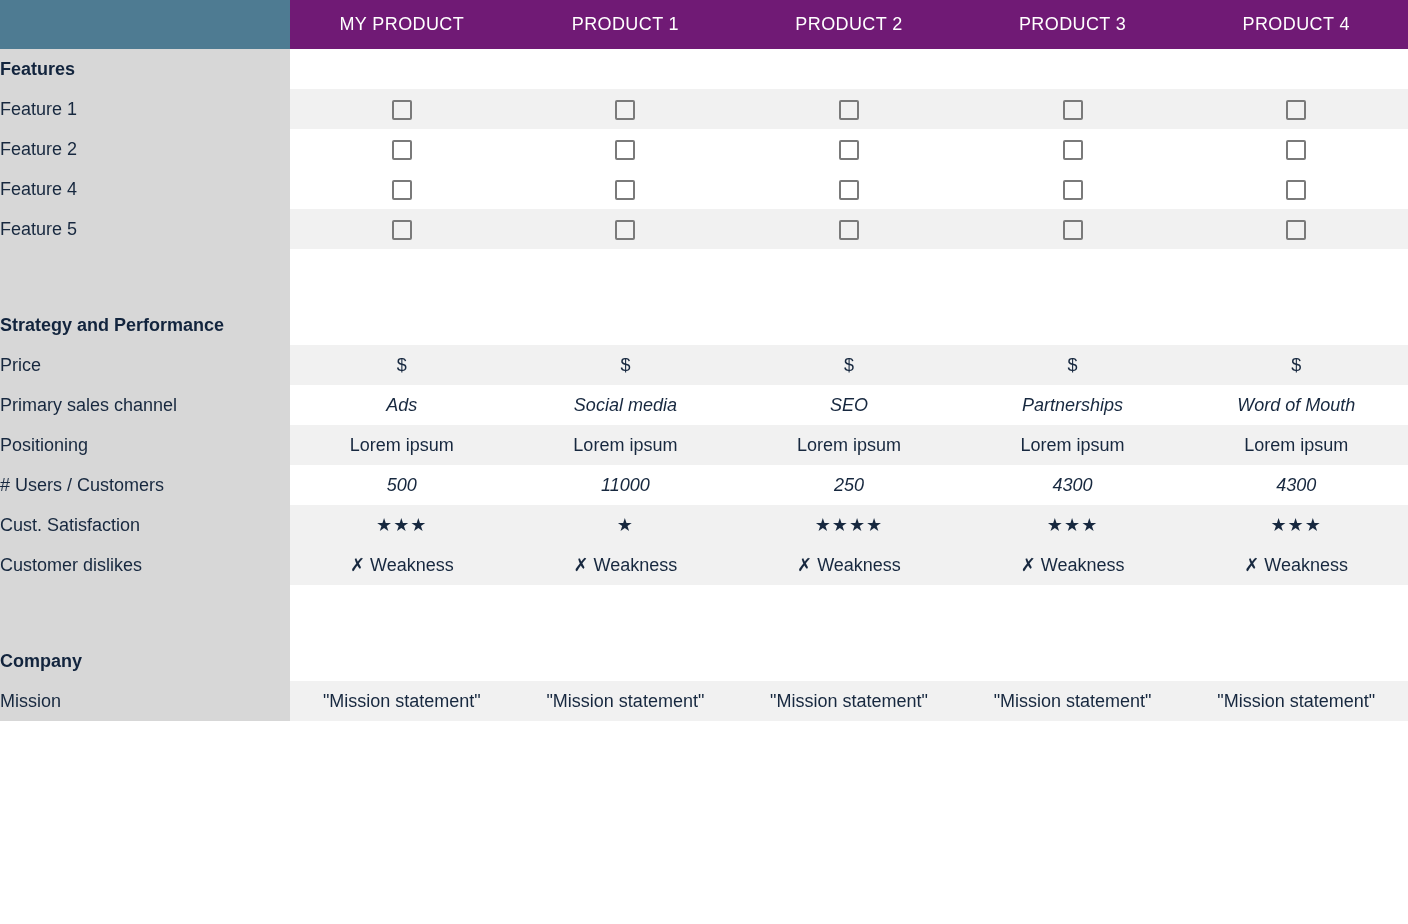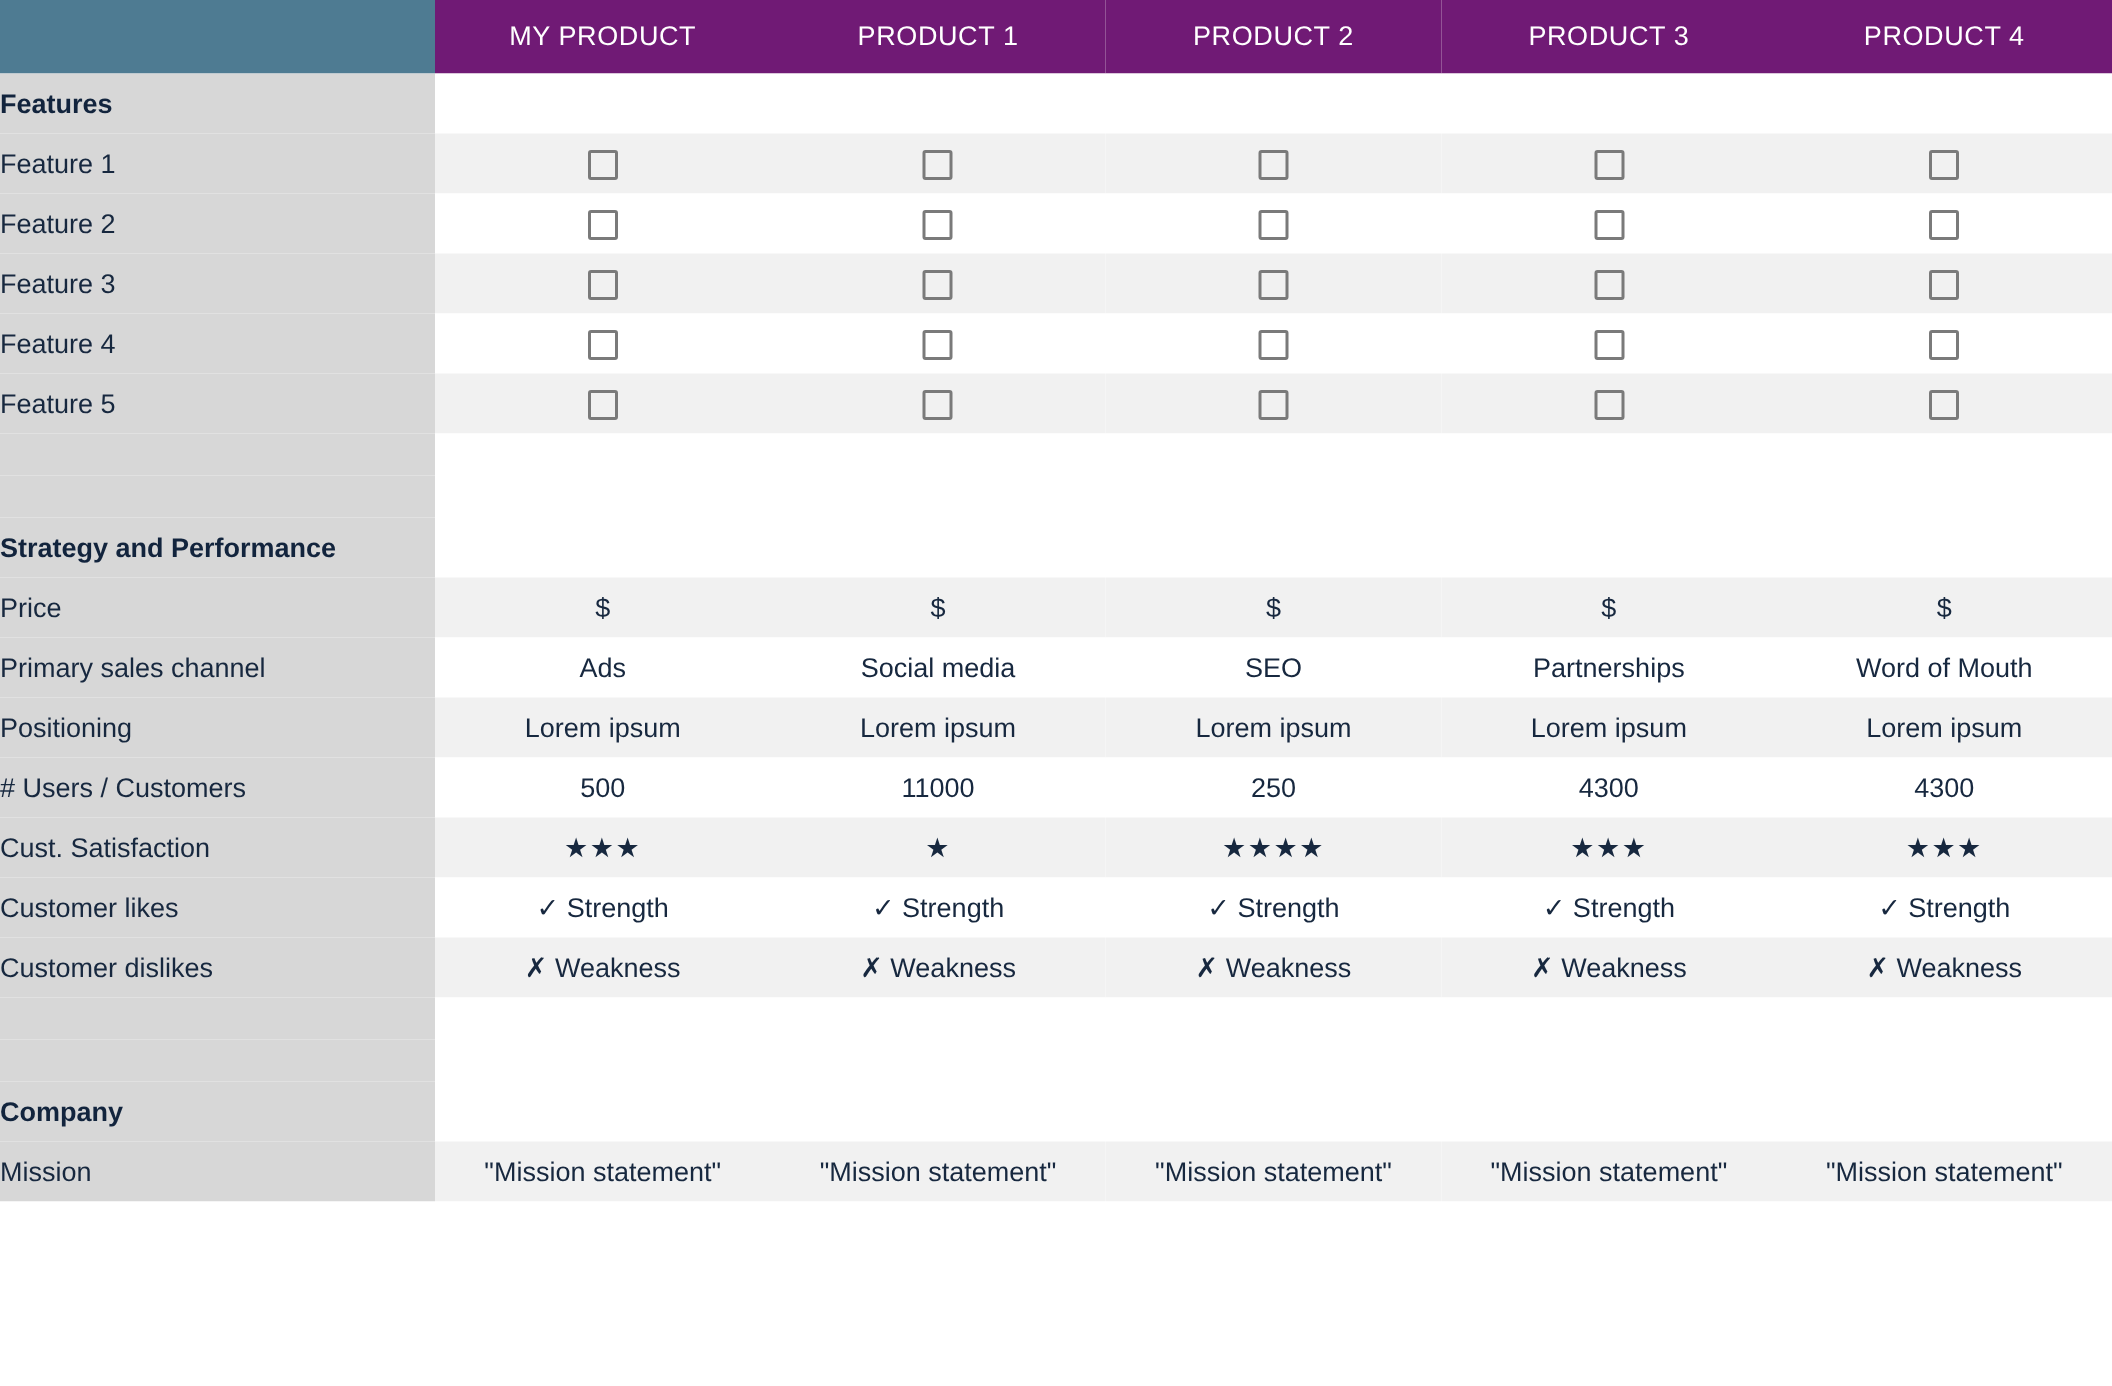--- a/index.html
+++ b/index.html
@@ -45,21 +45,21 @@
   tbody th.section {
     font-weight: 700;
     color: #12243d;
   }
   tbody td {
     text-align: center;
     color: #17283f;
   }
   
   tbody tr.stripe td { background: #f1f1f1; }
-  tbody tr.plain  td { background: #ffffff; }
+  tbody tr.plain  td { background: #ffffff; font-style: italic; }
   tbody tr.spacer th, tbody tr.spacer td { height: 28px; }
   tbody tr.spacer td { background: #ffffff; }
   .checkbox {
     display: inline-block;
     width: 20px;
     height: 20px;
     border: 2px solid #7a7a7a;
     border-radius: 2px;
     vertical-align: middle;
   }
@@ -105,28 +105,20 @@
         <td><span class="checkbox"></span></td>
       </tr>
       <tr class="plain">
         <th>Feature 2</th>
         <td><span class="checkbox"></span></td>
         <td><span class="checkbox"></span></td>
         <td><span class="checkbox"></span></td>
         <td><span class="checkbox"></span></td>
         <td><span class="checkbox"></span></td>
       </tr>
-      <tr class="stripe">
-        <th>Feature 3</th>
-        <td><span class="checkbox"></span></td>
-        <td><span class="checkbox"></span></td>
-        <td><span class="checkbox"></span></td>
-        <td><span class="checkbox"></span></td>
-        <td><span class="checkbox"></span></td>
-      </tr>
       <tr class="plain">
         <th>Feature 4</th>
         <td><span class="checkbox"></span></td>
         <td><span class="checkbox"></span></td>
         <td><span class="checkbox"></span></td>
         <td><span class="checkbox"></span></td>
         <td><span class="checkbox"></span></td>
       </tr>
       <tr class="stripe">
         <th>Feature 5</th>
@@ -193,28 +185,20 @@
         <td>4300</td>
       </tr>
       <tr class="stripe">
         <th>Cust. Satisfaction</th>
         <td><span class="stars">★★★</span></td>
         <td><span class="stars">★</span></td>
         <td><span class="stars">★★★★</span></td>
         <td><span class="stars">★★★</span></td>
         <td><span class="stars">★★★</span></td>
       </tr>
-      <tr class="plain">
-        <th>Customer likes</th>
-        <td>✓ Strength</td>
-        <td>✓ Strength</td>
-        <td>✓ Strength</td>
-        <td>✓ Strength</td>
-        <td>✓ Strength</td>
-      </tr>
       <tr class="stripe">
         <th>Customer dislikes</th>
         <td>✗ Weakness</td>
         <td>✗ Weakness</td>
         <td>✗ Weakness</td>
         <td>✗ Weakness</td>
         <td>✗ Weakness</td>
       </tr>
       <tr class="spacer plain">
         <th></th>

